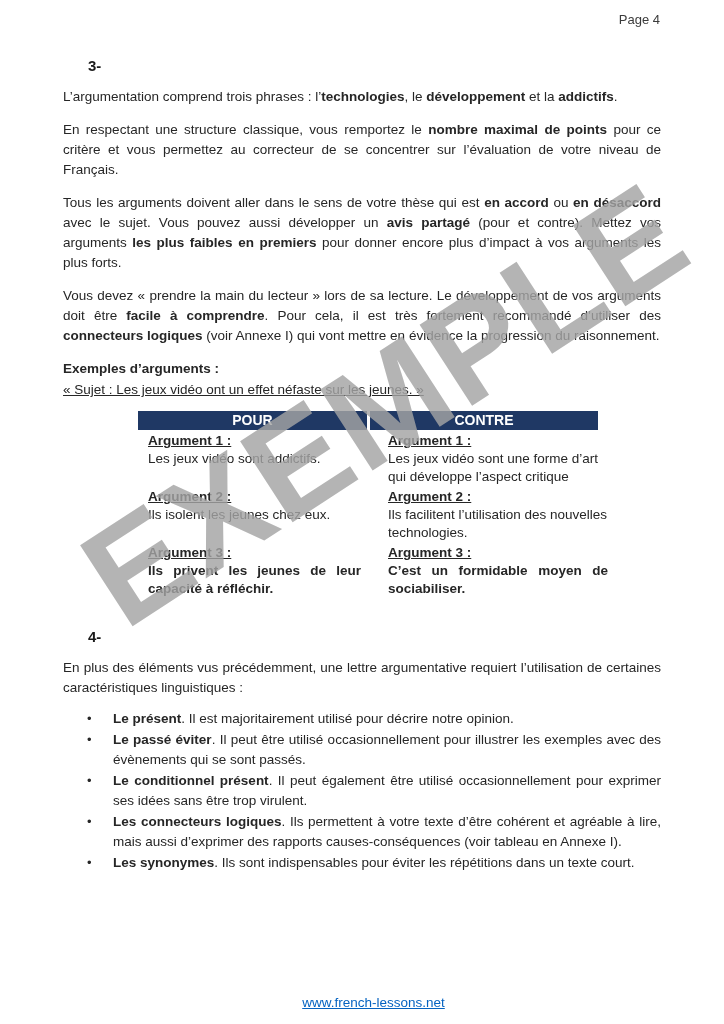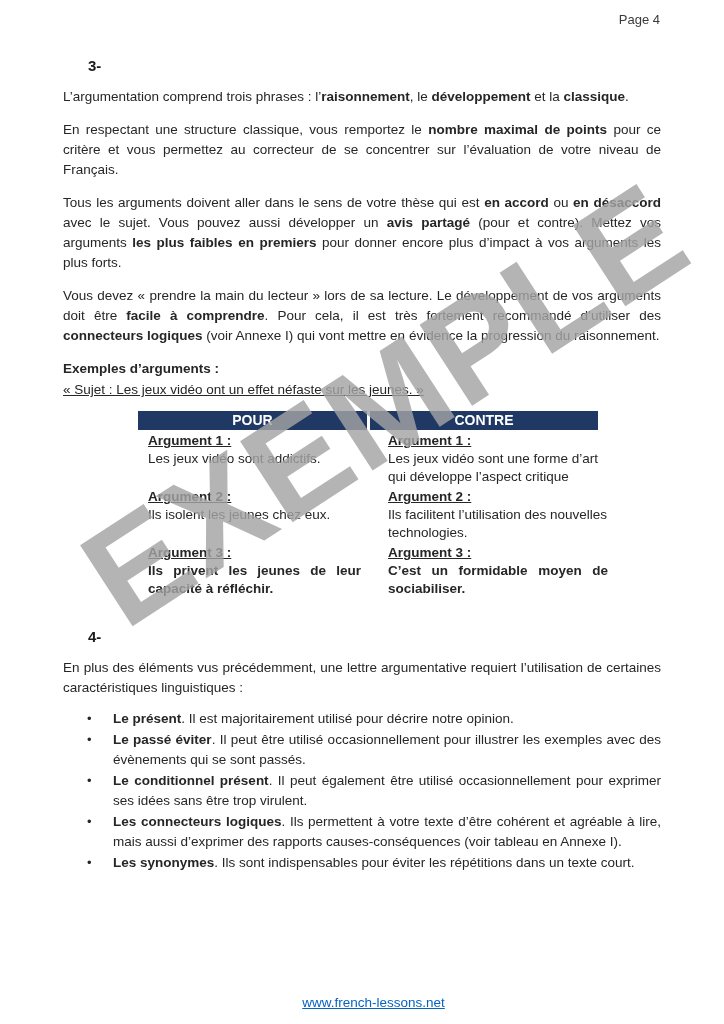--- a/index.html
+++ b/index.html
@@ -114,21 +114,21 @@
 <body>
 
 <div class="page">
 
   <div class="page-number">Page 4</div>
 
   <div class="heading h3">
     <span>3-</span>
   </div>
 
-  <p class="body-par"><span>L’argumentation comprend trois phrases : l’</span><span class="b">raisonnement</span><span>, le </span><span class="b">développement</span><span> et la </span><span class="b">classique</span><span>.</span></p>
+  <p class="body-par"><span>L’argumentation comprend trois phrases : l’</span><span class="b">technologies</span><span>, le </span><span class="b">développement</span><span> et la </span><span class="b">addictifs</span><span>.</span></p>
   <p class="body-par"><span>En respectant une structure classique, vous remportez le </span><span class="b">nombre maximal de points</span><span> pour ce critère et vous permettez au correcteur de se concentrer sur l’évaluation de votre niveau de Français.</span></p>
   <p class="body-par"><span>Tous les arguments doivent aller dans le sens de votre thèse qui est </span><span class="b">en accord</span><span> ou </span><span class="b">en désaccord</span><span> avec le sujet. Vous pouvez aussi développer un </span><span class="b">avis partagé</span><span> (pour et contre). Mettez vos arguments </span><span class="b">les plus faibles en premiers</span><span> pour donner encore plus d’impact à vos arguments les plus forts.</span></p>
   <p class="body-par"><span>Vous devez « prendre la main du lecteur » lors de sa lecture. Le développement de vos arguments doit être </span><span class="b">facile à comprendre</span><span>. Pour cela, il est très fortement recommandé d’utiliser des </span><span class="b">connecteurs logiques</span><span> (voir Annexe I) qui vont mettre en évidence la progression du raisonnement.</span></p>
 
   <p class="exemples-label">Exemples d’arguments :</p>
   <p class="sujet-line"><span class="u">« Sujet : Les jeux vidéo ont un effet néfaste sur les jeunes. »</span></p>
 
   <div class="arg-table">
     <div class="thead">
       <div class="th">POUR</div>

